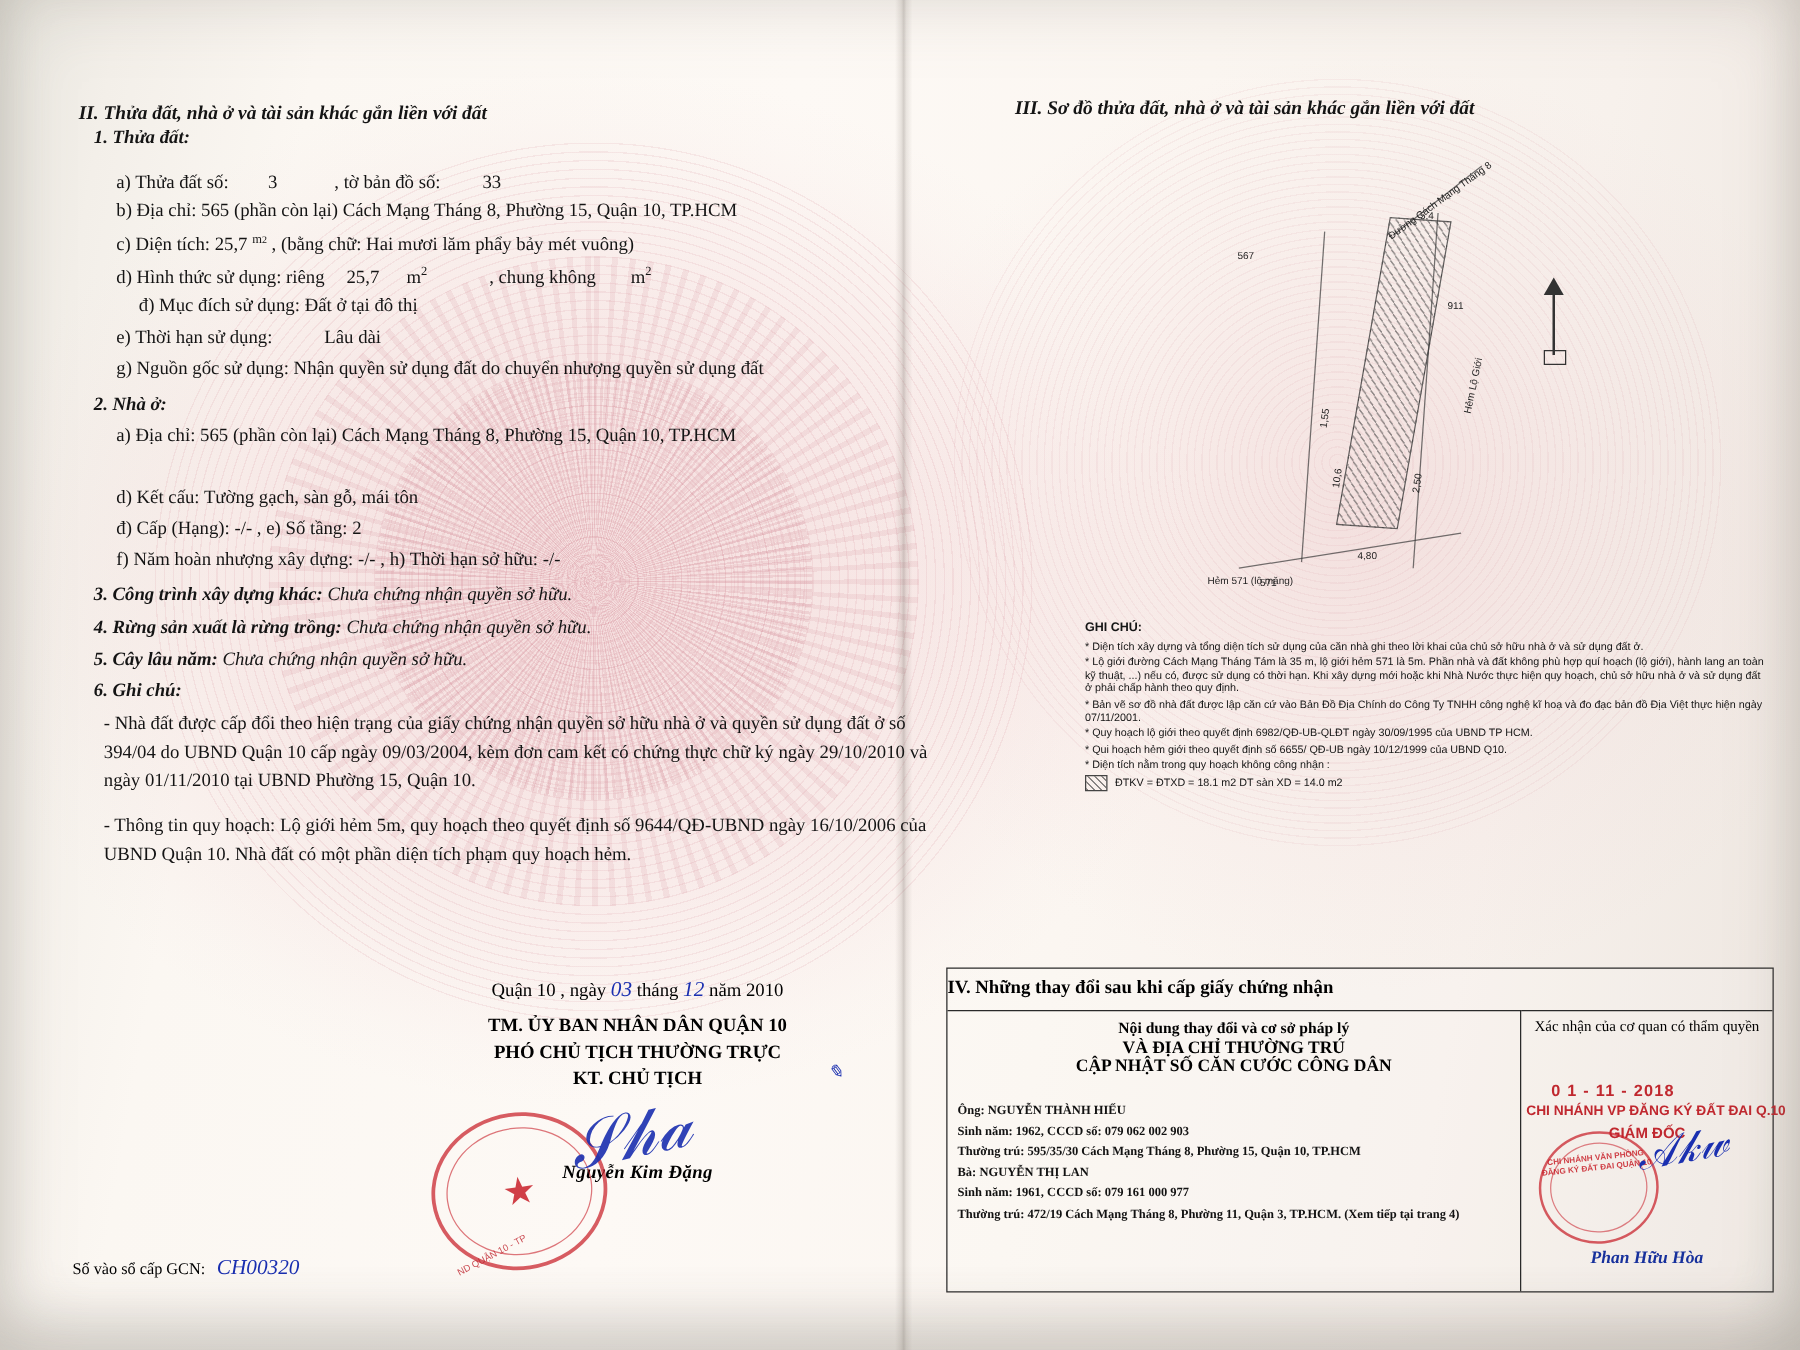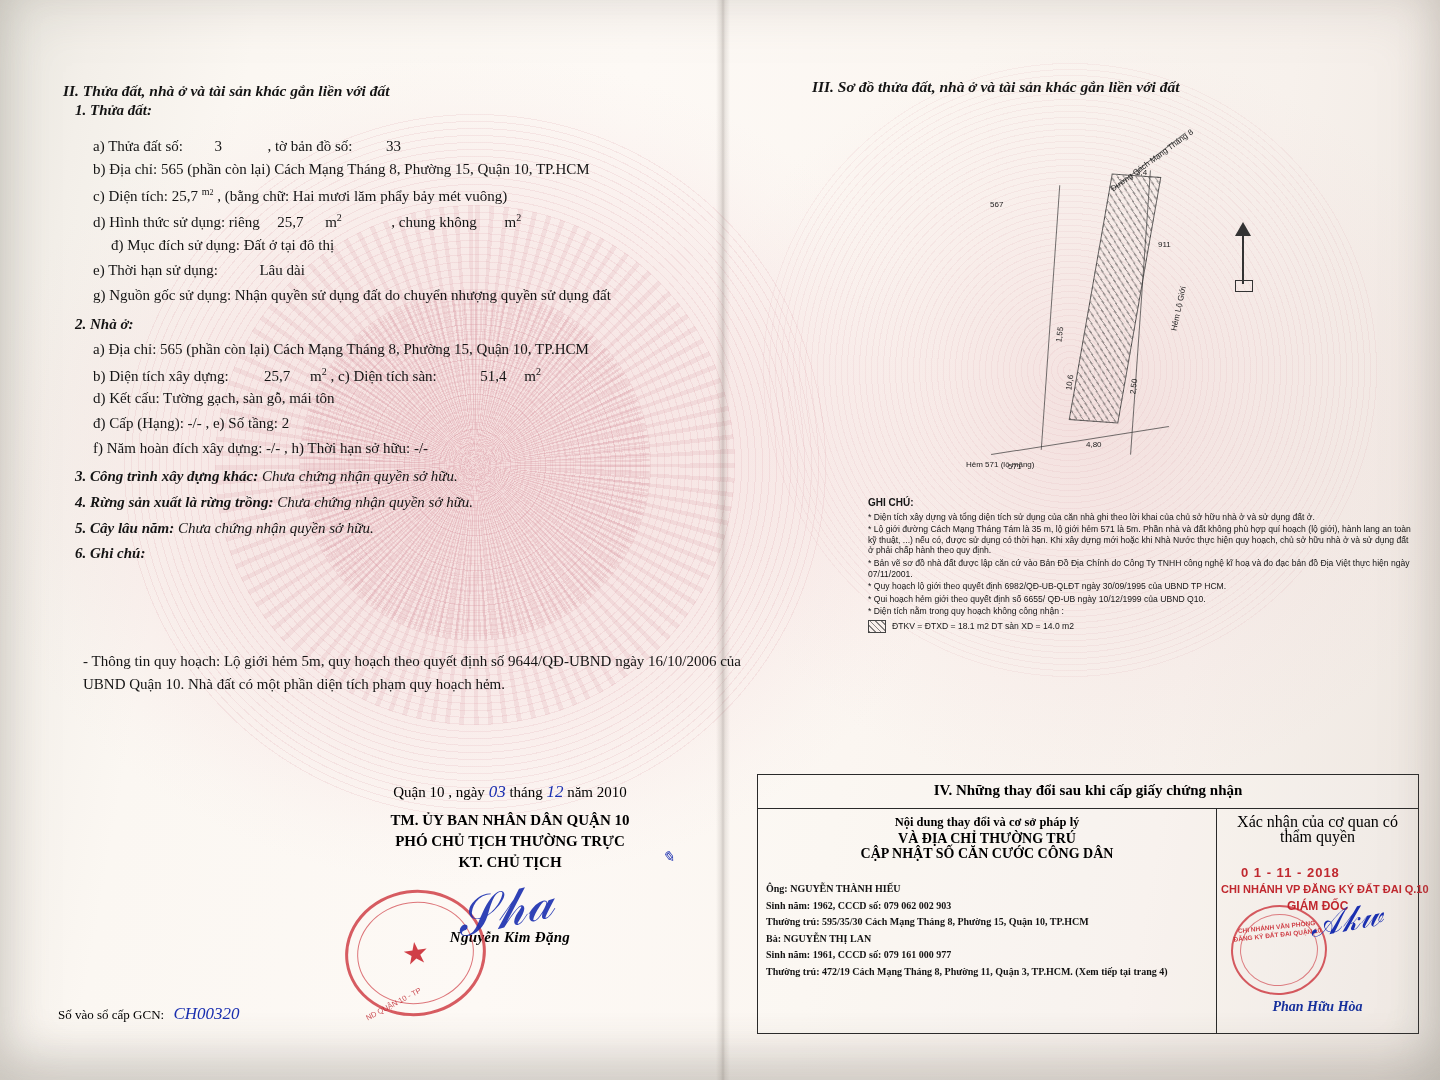--- a/index.html
+++ b/index.html
@@ -57,27 +57,27 @@
   .dlabel{position:absolute;font-size:8px;color:#1d1d1d;font-family:"Liberation Sans",sans-serif;white-space:nowrap;}
 
   .notes{position:absolute;left:868px;top:498px;width:546px;font-size:8.6px;line-height:10.6px;color:#151515;font-family:"Liberation Sans",sans-serif;}
   .notes .nt{margin-bottom:2px;}
   .notes-title{font-size:10px;font-weight:bold;margin-bottom:3px;}
   .legend{display:flex;align-items:center;gap:6px;margin-top:3px;}
   .legend .swatch{width:16px;height:11px;border:1px solid #444;background:repeating-linear-gradient(45deg,rgba(60,60,60,.6) 0 1px,rgba(255,255,255,0) 1px 4px);}
 
   
   .box4{position:absolute;left:757px;top:774px;width:660px;height:258px;border:1.6px solid #2a2a2a;background:rgba(255,255,255,0.12);}
-  .box4-title{text-align:center;font-weight:bold;font-size:15px;padding-top:7px;}
+  .box4-title{text-align:left;font-weight:bold;font-size:15px;padding-top:7px;}
   .box4-split{position:absolute;top:33px;left:0;right:0;bottom:0;display:flex;}
   .col-left{flex:0 0 458px;border-right:1.5px solid #2a2a2a;border-top:1.5px solid #2a2a2a;position:relative;}
   .col-right{flex:1;border-top:1.5px solid #2a2a2a;position:relative;}
   .col-head{text-align:center;font-size:12.5px;line-height:15px;font-weight:bold;padding:6px 8px 0;}
   .cccd{position:absolute;left:8px;top:52px;right:6px;font-size:10px;line-height:16.5px;font-weight:bold;color:#121212;}
-  .col-right-head{text-align:center;font-size:16px;line-height:15px;padding:5px 6px 0;}
+  .col-right-head{text-align:center;font-size:12px;line-height:15px;padding:5px 6px 0;}
 
   
   .stamp-red{position:absolute;border:3px solid rgba(200,30,40,.72);border-radius:50%;
      color:rgba(200,30,40,.85);}
   .handwrite{font-family:"Liberation Serif",serif;color:#1a2fb0;font-style:italic;}
   .blue{color:#16309c;}
   .red{color:#c0282f;}
 
   .sign-block{position:absolute;left:300px;top:780px;width:420px;text-align:center;}
   .sign-line{font-size:15px;line-height:23px;}
@@ -133,49 +133,40 @@
     <span>e) Thời hạn sử dụng:</span>
     <span style="display:inline-block;width:34px"></span>
     <span>Lâu dài</span>
   </div>
 
   <div class="txt line" style="left:70px;top:285px;">g) Nguồn gốc sử dụng:  Nhận quyền sử dụng đất do chuyển nhượng quyền sử dụng đất</div>
 
   <div class="txt sub-head" style="left:52px;top:316px;">2. Nhà ở:</div>
   <div class="txt line" style="left:70px;top:339px;">a) Địa chỉ: 565 (phần còn lại) Cách Mạng Tháng 8, Phường 15, Quận 10, TP.HCM</div>
 
-  <div class="txt line" style="left:70px;top:362px;">
-    <span>b) Diện tích xây dựng:</span>
-    <span style="display:inline-block;width:28px"></span>
-    <span>25,7</span>
-    <span style="display:inline-block;width:16px"></span><span>m<span class="sup">2</span></span>
-    <span>, c) Diện tích sàn:</span>
-    <span style="display:inline-block;width:36px"></span>
-    <span>51,4</span>
-    <span style="display:inline-block;width:14px"></span><span>m<span class="sup">2</span></span>
-  </div>
 
   <div class="txt line" style="left:70px;top:388px;">d) Kết cấu:      Tường gạch, sàn gỗ, mái tôn</div>
   <div class="txt line" style="left:70px;top:413px;">đ) Cấp (Hạng):      -/-                    , e) Số tầng:    2</div>
-  <div class="txt line" style="left:70px;top:438px;">f) Năm hoàn đích xây dựng:    -/-      , h) Thời hạn sở hữu:   -/-</div>
+  <div class="txt line" style="left:70px;top:438px;">f) Năm hoàn nhượng xây dựng:    -/-      , h) Thời hạn sở hữu:   -/-</div>
 
   <div class="txt line" style="left:52px;top:466px;">
     <span class="sub-head">3. Công trình xây dựng khác:</span>
     <span class="ital">Chưa chứng nhận quyền sở hữu.</span>
   </div>
   <div class="txt line" style="left:52px;top:492px;">
     <span class="sub-head">4. Rừng sản xuất là rừng trồng:</span>
     <span class="ital">Chưa chứng nhận quyền sở hữu.</span>
   </div>
   <div class="txt line" style="left:52px;top:518px;">
     <span class="sub-head">5. Cây lâu năm:</span>
     <span class="ital">Chưa chứng nhận quyền sở hữu.</span>
   </div>
 
   <div class="txt sub-head" style="left:52px;top:545px;">6. Ghi chú:</div>
+  <div class="txt line-wrap" style="left:60px;top:568px;width:660px;">- Nhà đất được cấp đổi theo hiện trạng của giấy chứng nhận quyền sở hữu nhà ở và quyền sử dụng đất ở số 394/04 do UBND Quận 10 cấp ngày 09/03/2004, kèm đơn cam kết có chứng thực chữ ký ngày 29/10/2010 và ngày 01/11/2010 tại UBND Phường 15, Quận 10.</div>
   <div class="txt line-wrap" style="left:60px;top:650px;width:660px;">- Thông tin quy hoạch: Lộ giới hẻm 5m, quy hoạch theo quyết định số 9644/QĐ-UBND ngày 16/10/2006 của UBND Quận 10. Nhà đất có một phần diện tích phạm quy hoạch hẻm.</div>
 
   <div class="txt sec-head" style="left:789px;top:78px;">III. Sơ đồ thửa đất, nhà ở và tài sản khác gắn liền với đất</div>
 
   <div class="diagram">
 
     <div class="plot" style="left:160px;top:35px;"></div>
 
     <div class="gline" style="left:60px;top:300px;width:180px;height:1.2px;transform:rotate(-9deg);"></div>
     <div class="gline" style="left:120px;top:45px;width:1.2px;height:265px;transform:rotate(4deg);"></div>

